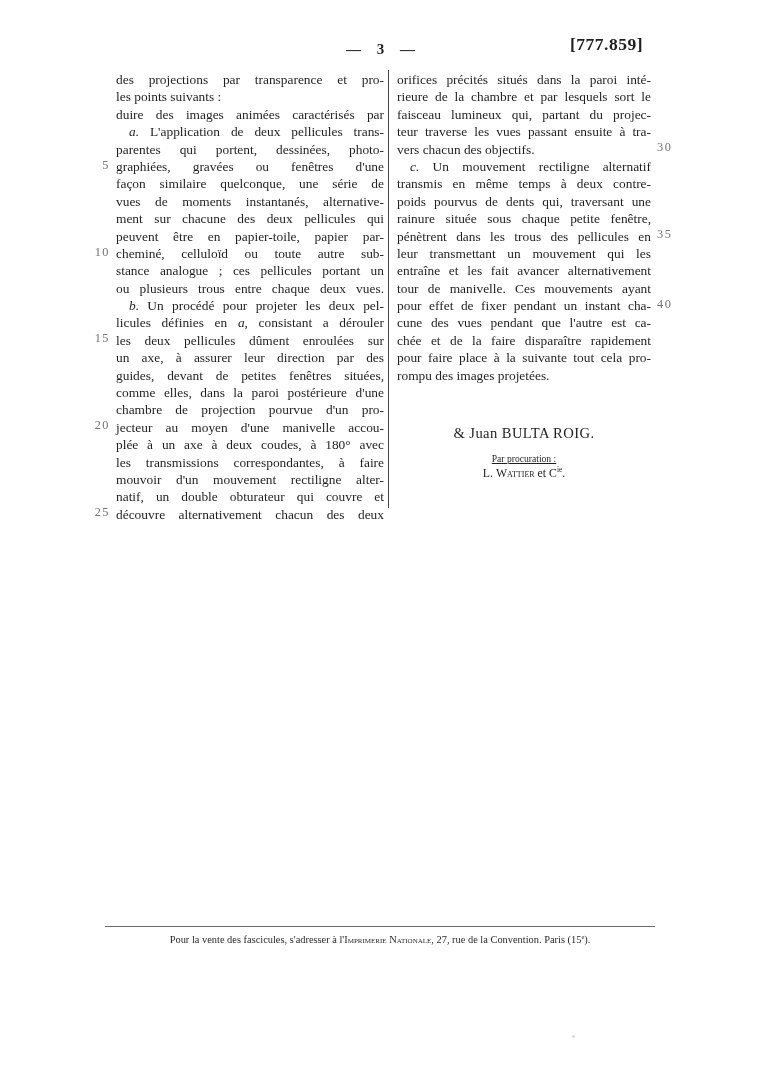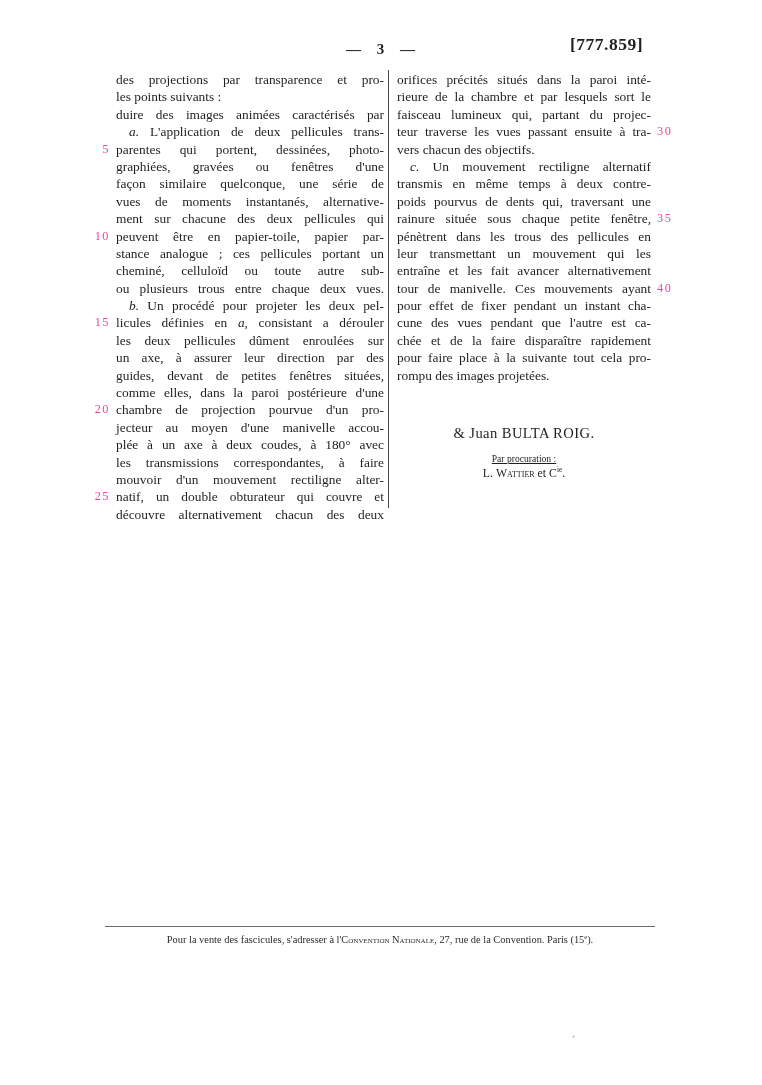--- a/index.html
+++ b/index.html
@@ -29,22 +29,22 @@
     position:relative;
     height:17.4px;line-height:17.4px;
     font-size:13.4px;
     text-align:justify;text-align-last:justify;
     white-space:normal;
   }
   .line.short{text-align-last:left;}
   .line.indent{text-indent:13px;}
   .line i{font-style:italic;}
   .linenum{
-    position:absolute;top:0;
-    font-size:12.3px;letter-spacing:1.5px;color:#ec4899;
+    position:absolute;top:16px;
+    font-size:12.3px;letter-spacing:1.5px;color:#737373;
     text-align-last:auto;
   }
   .linenum.left{left:-38px;width:32px;text-align:right;}
   .linenum.right{right:-40px;width:34px;text-align:left;}
   .column-divider{
     position:absolute;left:388px;top:70px;height:438px;width:1px;
     background:#4a4a4a;
   }
   
   .signature{
@@ -84,22 +84,22 @@
       <div class="line"><span class="ltext">des projections par transparence et pro-</span></div>
       <div class="line short"><span class="ltext">les points suivants :</span></div>
       <div class="line"><span class="ltext">duire des images animées caractérisés par</span></div>
       <div class="line indent"><span class="ltext"><i>a.</i> L'application de deux pellicules trans-</span></div>
       <div class="line"><span class="ltext">parentes qui portent, dessinées, photo-</span><span class="linenum left">5</span></div>
       <div class="line"><span class="ltext">graphiées, gravées ou fenêtres d'une</span></div>
       <div class="line"><span class="ltext">façon similaire quelconque, une série de</span></div>
       <div class="line"><span class="ltext">vues de moments instantanés, alternative-</span></div>
       <div class="line"><span class="ltext">ment sur chacune des deux pellicules qui</span></div>
       <div class="line"><span class="ltext">peuvent être en papier-toile, papier par-</span><span class="linenum left">10</span></div>
+      <div class="line"><span class="ltext">cheminé, celluloïd ou toute autre sub-</span></div>
       <div class="line"><span class="ltext">stance analogue ; ces pellicules portant un</span></div>
-      <div class="line"><span class="ltext">cheminé, celluloïd ou toute autre sub-</span></div>
       <div class="line"><span class="ltext">ou plusieurs trous entre chaque deux vues.</span></div>
       <div class="line indent"><span class="ltext"><i>b.</i> Un procédé pour projeter les deux pel-</span></div>
       <div class="line"><span class="ltext">licules définies en <i>a</i>, consistant a dérouler</span><span class="linenum left">15</span></div>
       <div class="line"><span class="ltext">les deux pellicules dûment enroulées sur</span></div>
       <div class="line"><span class="ltext">un axe, à assurer leur direction par des</span></div>
       <div class="line"><span class="ltext">guides, devant de petites fenêtres situées,</span></div>
       <div class="line"><span class="ltext">comme elles, dans la paroi postérieure d'une</span></div>
       <div class="line"><span class="ltext">chambre de projection pourvue d'un pro-</span><span class="linenum left">20</span></div>
       <div class="line"><span class="ltext">jecteur au moyen d'une manivelle accou-</span></div>
       <div class="line"><span class="ltext">plée à un axe à deux coudes, à 180° avec</span></div>
@@ -129,17 +129,17 @@
       <div class="line short"><span class="ltext">rompu des images projetées.</span></div>
     </div>
 
   <div class="signature">
     <div class="sig-name">&amp; Juan BULTA ROIG.</div>
     <div class="sig-proc">Par procuration :</div>
     <div class="sig-agent"><span>L. </span><span class="smallcaps">Wattier</span><span> et C</span><sup class="sp">ie</sup><span>.</span></div>
   </div>
 
   <div class="footer-rule"></div>
-  <div class="footer-note"><span>Pour la vente des fascicules, s'adresser à l'</span><span class="smallcaps">Convention Nationale</span><span>, 27, rue de la Convention. Paris (15</span><sup class="sp">e</sup><span>).</span></div>
+  <div class="footer-note"><span>Pour la vente des fascicules, s'adresser à l'</span><span class="smallcaps">Imprimerie Nationale</span><span>, 27, rue de la Convention. Paris (15</span><sup class="sp">e</sup><span>).</span></div>
 
   <div class="scan-speck"></div>
 
 </div>
 
 </body></html>

